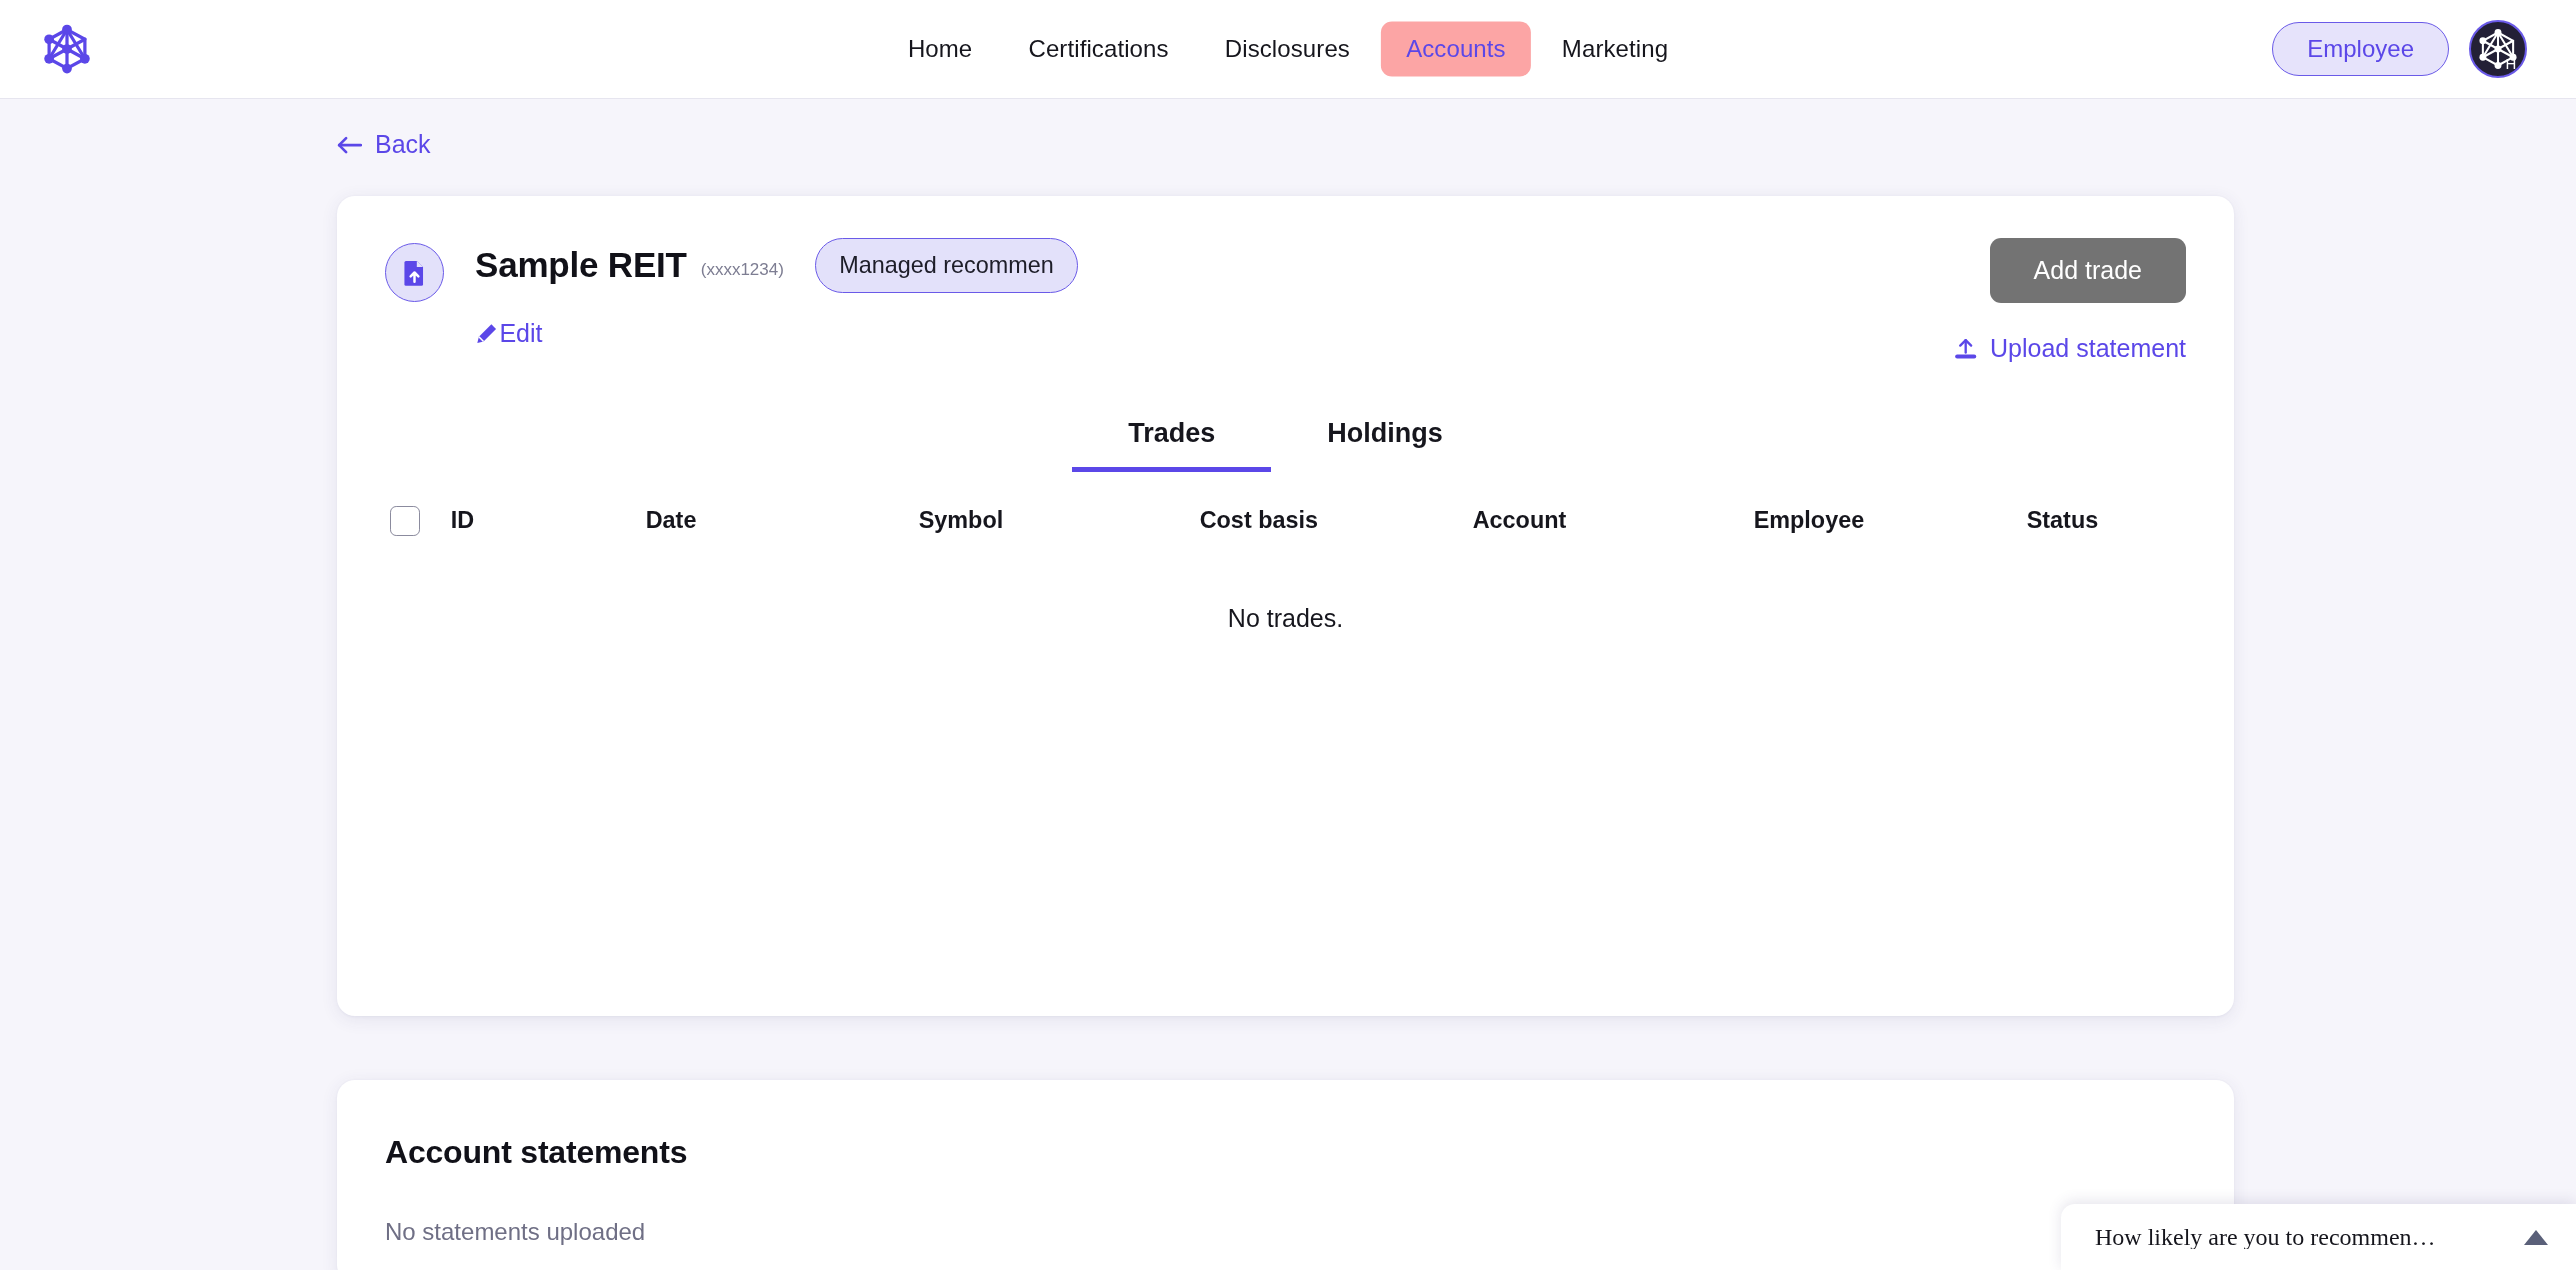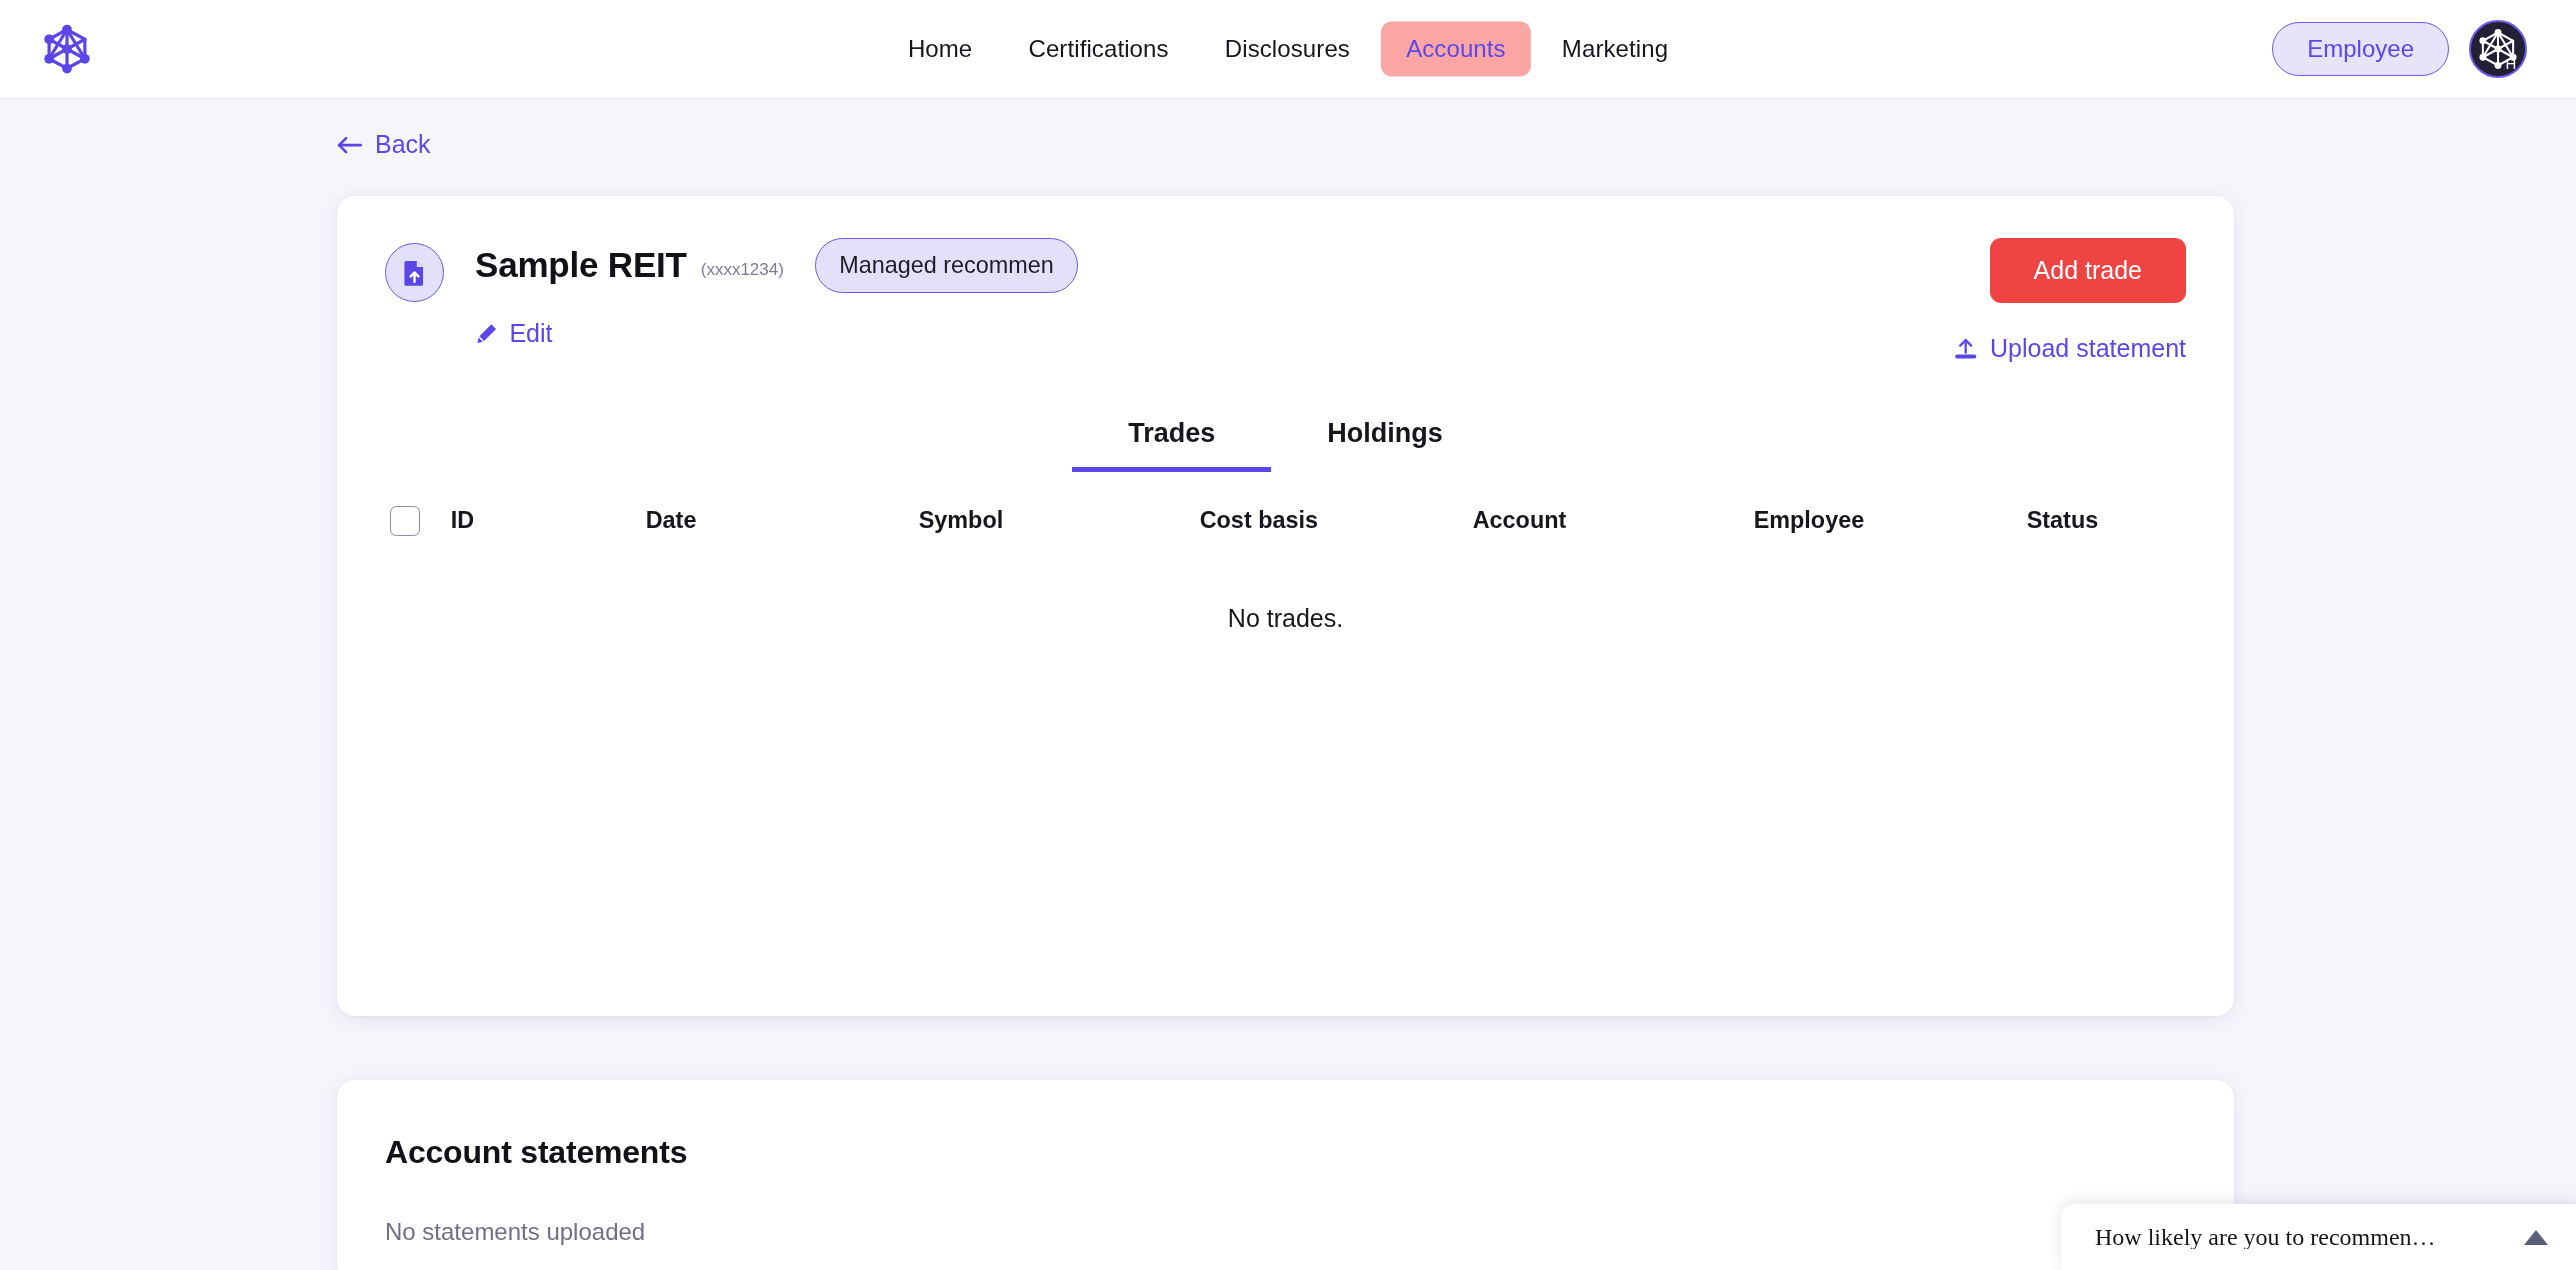--- a/index.html
+++ b/index.html
@@ -200,36 +200,36 @@
   .last-update {
     margin-top: 12.5px;
     font-size: 23.4px;
     color: #6f6f85;
     line-height: 1.2;
   }
   .edit-link {
     margin-top: 28px;
     display: inline-flex;
     align-items: center;
-    gap: 11px;
+    gap: 1px;
     color: #5b47e8;
     font-size: 25px;
     line-height: 1;
     text-decoration: none;
   }
   .edit-link svg { width: 23.4px; height: 23.4px; display: block; }
 
   .acct-actions {
     margin-left: auto;
     display: flex;
     flex-direction: column;
     align-items: flex-end;
   }
   .btn-primary {
-    background: #ef4444;
+    background: #737373;
     color: #ffffff;
     border: none;
     border-radius: 11px;
     font-size: 25px;
     line-height: 1;
     font-family: inherit;
     padding: 20px 44px;
     cursor: pointer;
     white-space: nowrap;
   }

